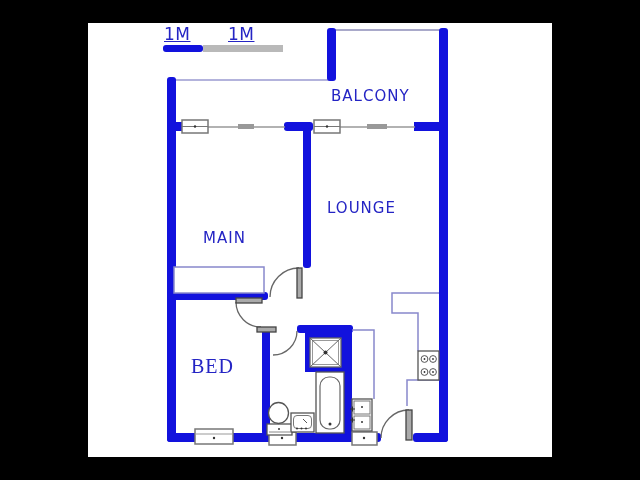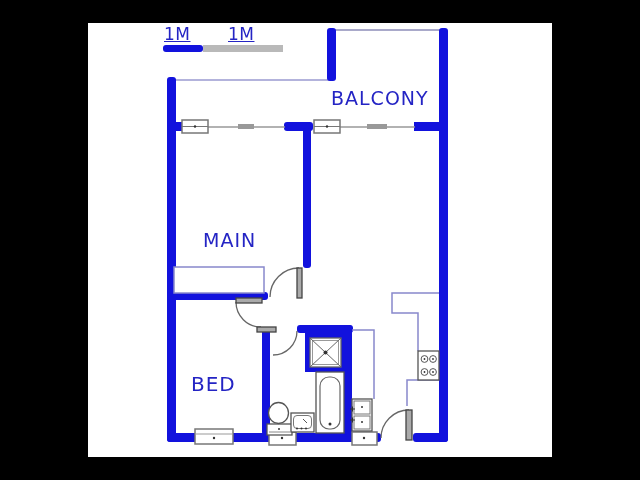--- a/index.html
+++ b/index.html
@@ -1,19 +1,19 @@
 <!DOCTYPE html>
 <html><head>
 <meta charset="utf-8">
 <style>
   html,body{margin:0;padding:0;background:#000;}
   #stage{position:relative;width:640px;height:480px;background:#fde047;overflow:hidden;
          font-family:"DejaVu Sans","Liberation Sans",sans-serif;}
   #plan-svg{position:absolute;left:0;top:0;}
-  .room-label{position:absolute;color:#2424c4;font-size:19px;letter-spacing:1px;
+  .room-label{position:absolute;color:#2424c4;font-size:15px;letter-spacing:1px;
               white-space:nowrap;line-height:1;}
   .scale-label{position:absolute;color:#2424c4;font-size:17px;letter-spacing:0.5px;
                line-height:1;text-decoration:underline;}
 </style>
 </head>
 <body>
 
 <div id="stage">
 
   <svg id="plan-svg" width="640" height="480" viewBox="0 0 640 480">
@@ -157,14 +157,15 @@
     </g>
 
     <rect x="174" y="267" width="90" height="26" fill="#ffffff" stroke="#8888cc" stroke-width="1.5"></rect>
   </svg>
 
   <span class="scale-label" style="left:164px;top:26px;">1M</span>
   <span class="scale-label" style="left:228px;top:26px;">1M</span>
 
   <span class="room-label" style="left:331px;top:89px;">BALCONY</span>
   <span class="room-label" style="left:203px;top:198px;margin-top:33px;">MAIN</span>
-  <span class="room-label" style="left:191px;top:374px;font-size:20px;">BED</span>
+  <span class="room-label" style="left:327px;top:201px;">LOUNGE</span>
+  <span class="room-label" style="left:191px;top:356px;font-size:20px;font-family:Liberation Serif, serif;">BED</span>
 </div>
 
 </body></html>

